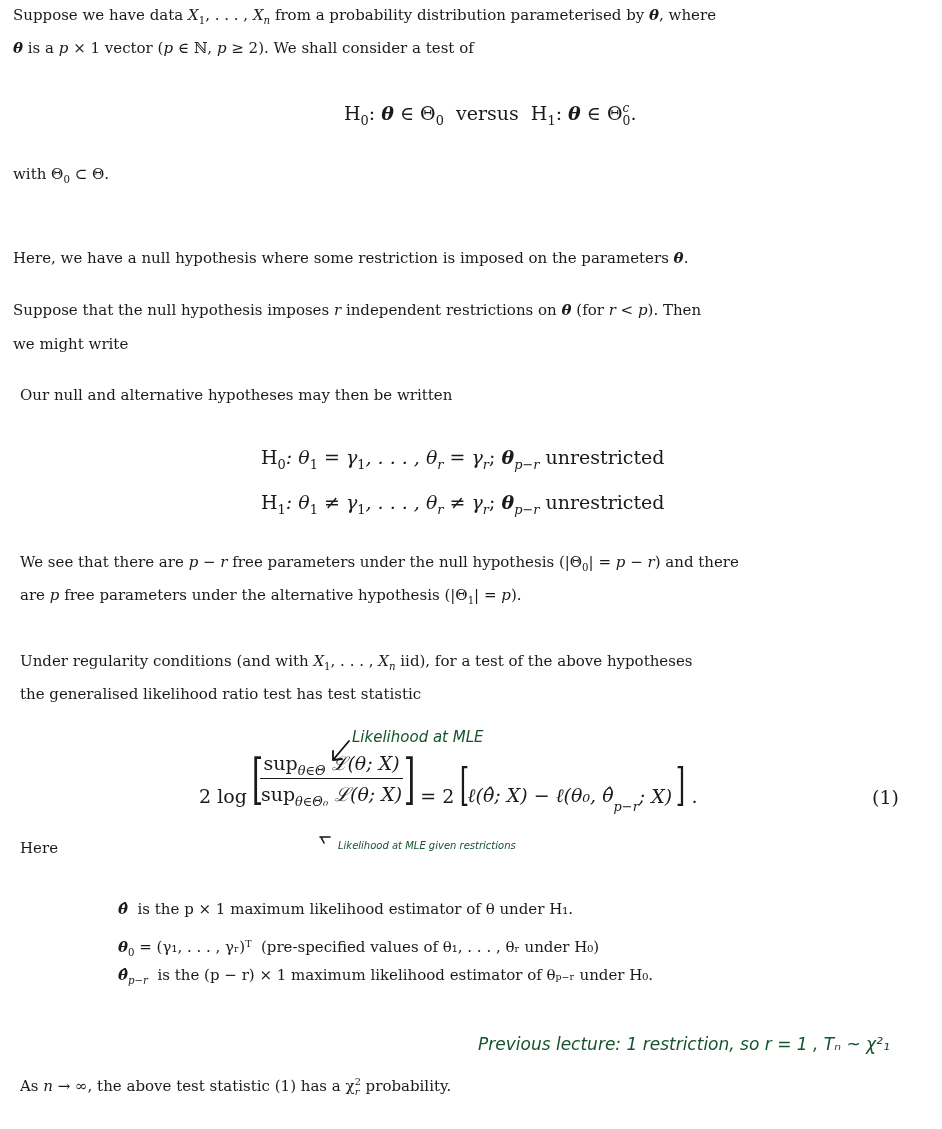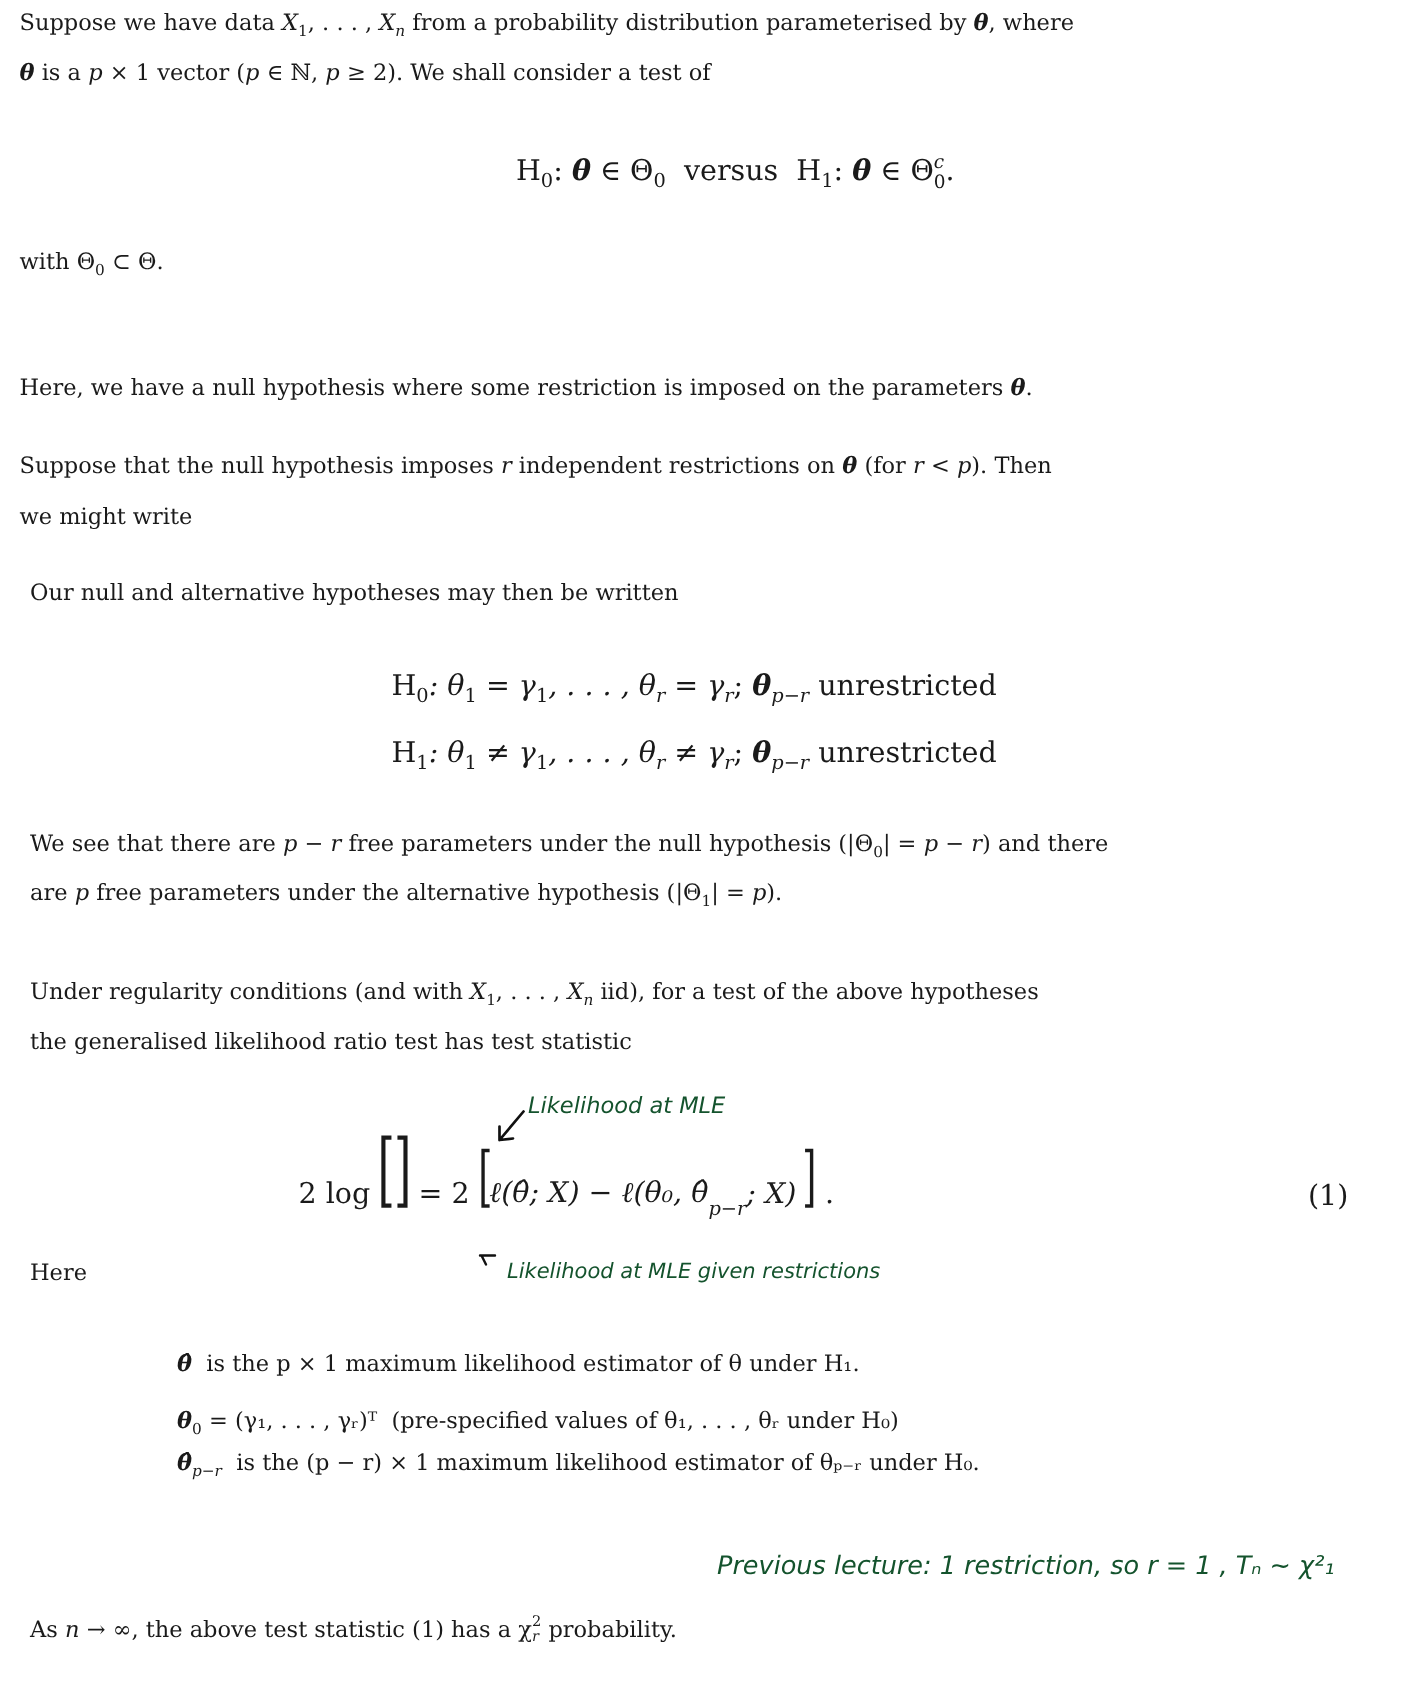--- a/index.html
+++ b/index.html
@@ -101,37 +101,41 @@
 <div class="line" style="left:20px; top:687px;">the generalised likelihood ratio test has test statistic</div>
 
 <div class="hand" style="left:352px; top:728px; font-size:15px;">Likelihood at MLE</div>
 <svg style="position:absolute; left:325px; top:738px;" width="30" height="30" viewBox="0 0 30 30">
   <path d="M24 3 L8 22 M8 22 L8 13 M8 22 L17 21" stroke="#111" stroke-width="1.8" fill="none" stroke-linecap="round"></path>
 </svg>
 
 <div class="center-eq" style="left:199px; top:735px; display:flex; align-items:flex-end; height:72px;">
   <span>2 log</span>
   <span class="bracket">[</span>
+  <span class="frac" style="margin-left:-10px;">
+    <span class="num"><span>sup</span><sub class="m">θ∈Θ</sub><span class="m"> ℒ(θ; X)</span></span>
+    <span class="den"><span>sup</span><sub class="m">θ∈Θ₀</sub><span class="m"> ℒ(θ; X)</span></span>
+  </span>
   <span class="bracket" style="margin-left:-10px;">]</span>
   <span style="margin-right:2px;">= 2</span>
   <span class="bracket" style="font-size:44px;">[</span>
   <span class="m" style="margin-left:-6px;">ℓ(θ̂; X) − ℓ(θ₀, θ̂</span>
     <sub class="m">p−r</sub>
     <span class="m">; X)</span>
   <span class="bracket" style="font-size:44px;">]</span>
   <span style="margin-left:2px;">.</span>
 </div>
 <div class="eqno">(1)</div>
 
 <div class="line" style="left:20px; top:841px;">Here</div>
 
 <svg style="position:absolute; left:318px; top:834px;" width="14" height="14" viewBox="0 0 14 14">
   <path d="M2 3 L12 3 M3 3 L6 9" stroke="#111" stroke-width="1.6" fill="none" stroke-linecap="round"></path>
 </svg>
-<div class="hand" style="left:338px; top:840px; font-size:14px;">Likelihood at MLE given restrictions</div>
+<div class="hand" style="left:338px; top:840px; font-size:10px;">Likelihood at MLE given restrictions</div>
 
 <div class="line" style="left:118px; top:902px;">
   <span class="b">θ̂</span><span style="white-space:pre">  is the p × 1 maximum likelihood estimator of θ under H₁.</span>
 </div>
 <div class="line" style="left:118px; top:940px;">
   <span class="b">θ</span><sub>0</sub><span style="white-space:pre"> = (γ₁, . . . , γᵣ)ᵀ  (pre-specified values of θ₁, . . . , θᵣ under H₀)</span>
 </div>
 <div class="line" style="left:118px; top:968px;">
   <span class="b">θ̂</span><sub class="m">p−r</sub><span style="white-space:pre">  is the (p − r) × 1 maximum likelihood estimator of θₚ₋ᵣ under H₀.</span>
 </div>

